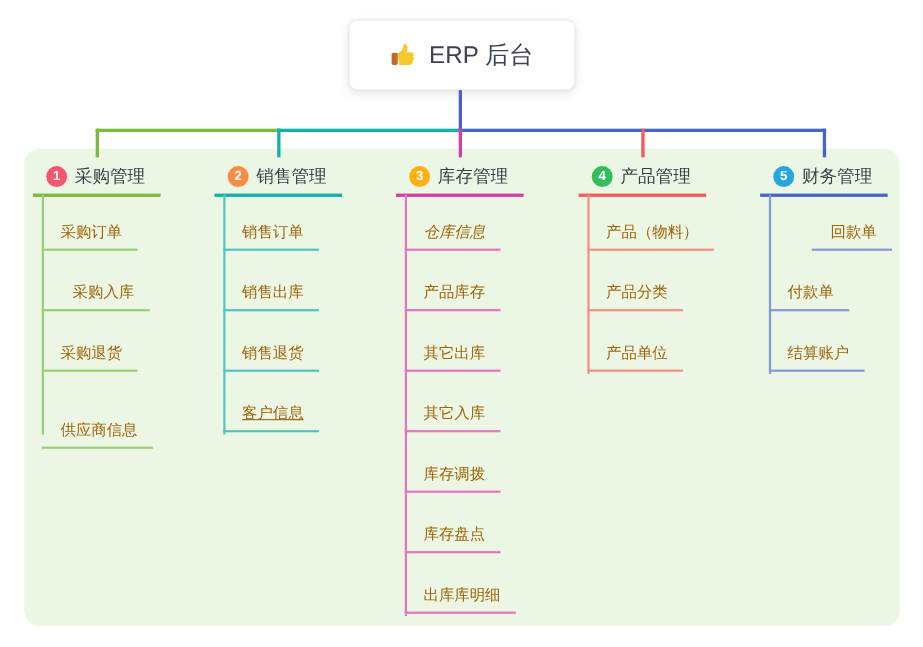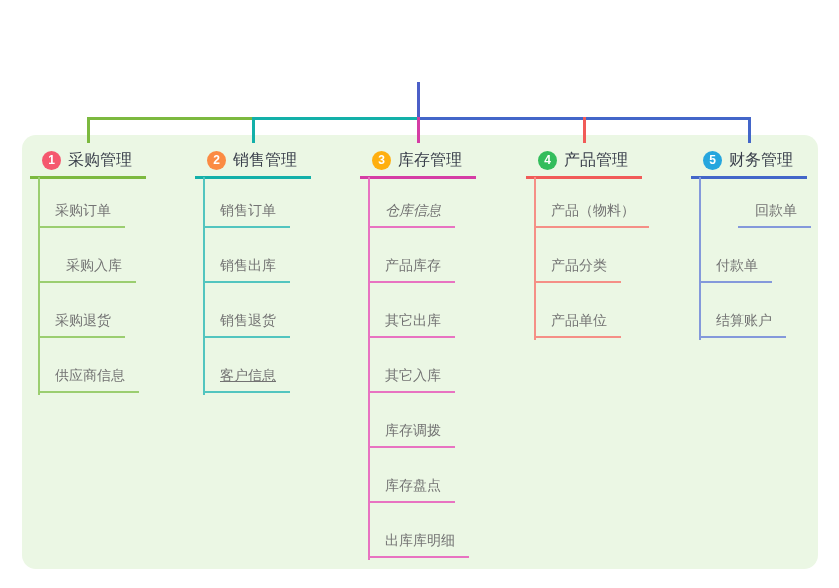--- a/index.html
+++ b/index.html
@@ -18,47 +18,56 @@
     position:absolute;top:150px;width:116px;box-sizing:border-box;
     display:flex;align-items:center;gap:7px;padding:0 0 5px 12px;
     border-bottom:3px solid;font-size:16px;color:#3a3f4b;white-space:nowrap;cursor:pointer;
   }
   .badge{
     flex:0 0 19px;width:19px;height:19px;border-radius:50%;
     color:#fff;font-size:12px;font-weight:700;line-height:19px;text-align:center;
   }
   .vline{position:absolute;width:2px;}
   .child{
-    position:absolute;white-space:nowrap;font-size:14px;color:#737373;line-height:20px;
+    position:absolute;white-space:nowrap;font-size:14px;color:#a16207;line-height:20px;
     padding:0 14px 6px 17px;border-bottom:2px solid;cursor:pointer;
   }
 </style>
 </head>
 <body>
 
 <div class="canvas">
 
   <div class="panel" id="panel" style="background: rgb(235, 247, 228);"></div>
 
+  <div class="root-node">
+    <span style="display:inline-flex;">
+      <svg width="25" height="24" viewBox="0 0 25 24" aria-hidden="true">
+        <rect x="1" y="10" width="5.6" height="11" rx="1.6" id="thumbCuff" fill="#c26a2e"></rect>
+        <path id="thumbHand" d="M7.8 21h9.6c1.6 0 2.9-1.1 2.9-2.4 0-.5-.2-1-.5-1.4.9-.4 1.5-1.2 1.5-2.1 0-.7-.3-1.3-.9-1.7.5-.4.9-1 .9-1.7 0-1.3-1.2-2.3-2.6-2.3h-4.2c.6-1.3 1-2.7 1-4.1 0-2-1.2-3.3-2.4-3.3-1 0-1.6.7-1.6 1.8 0 2.6-1.6 5-4.7 6.6z" fill="#f8c92c"></path>
+      </svg>
+    </span>
+    <span>ERP 后台</span>
+  </div>
 
   <div id="layer">
       <div class="line" style="left: 416.5px; top: 82px; width: 3px; height: 38px; background: rgb(76, 95, 200);"></div>
       <div class="line" style="left: 86.5px; top: 117px; width: 168px; height: 3px; background: rgb(124, 185, 63);"></div>
       <div class="line" style="left: 251.5px; top: 117px; width: 168px; height: 3px; background: rgb(19, 176, 169);"></div>
       <div class="line" style="left: 416.5px; top: 117px; width: 334px; height: 3px; background: rgb(67, 102, 201);"></div>
       <div class="line" style="left: 86.5px; top: 117px; width: 3px; height: 26px; background: rgb(124, 185, 63);"></div>
       <div class="branch-title" style="left: 30px; border-bottom-color: rgb(124, 185, 63);">
         <span class="badge" style="background: rgb(245, 88, 110);">1</span>
         <span>采购管理</span>
       </div>
       <div class="vline" style="left: 38px; top: 177px; height: 218px; background: rgb(155, 206, 112);"></div>
       <div class="child" style="left: 38px; top: 200px; border-bottom-color: rgb(155, 206, 112);">采购订单</div>
       <div class="child" style="left: 38px; top: 255px; border-bottom-color: rgb(155, 206, 112); padding-left: 28px;">采购入库</div>
       <div class="child" style="left: 38px; top: 310px; border-bottom-color: rgb(155, 206, 112);">采购退货</div>
-      <div class="child" style="left: 38px; top: 365px; border-bottom-color: rgb(155, 206, 112);">供应商信息</div>
+      <div class="child" style="left: 38px; top: 380px; border-bottom-color: rgb(155, 206, 112);">供应商信息</div>
       <div class="line" style="left: 251.5px; top: 117px; width: 3px; height: 26px; background: rgb(19, 176, 169);"></div>
       <div class="branch-title" style="left: 195px; border-bottom-color: rgb(19, 176, 169);">
         <span class="badge" style="background: rgb(251, 139, 67);">2</span>
         <span>销售管理</span>
       </div>
       <div class="vline" style="left: 203px; top: 177px; height: 218px; background: rgb(82, 197, 191);"></div>
       <div class="child" style="left: 203px; top: 200px; border-bottom-color: rgb(82, 197, 191);">销售订单</div>
       <div class="child" style="left: 203px; top: 255px; border-bottom-color: rgb(82, 197, 191);">销售出库</div>
       <div class="child" style="left: 203px; top: 310px; border-bottom-color: rgb(82, 197, 191);">销售退货</div>
       <div class="child" style="left: 203px; top: 365px; border-bottom-color: rgb(82, 197, 191); text-decoration: underline;">客户信息</div>

